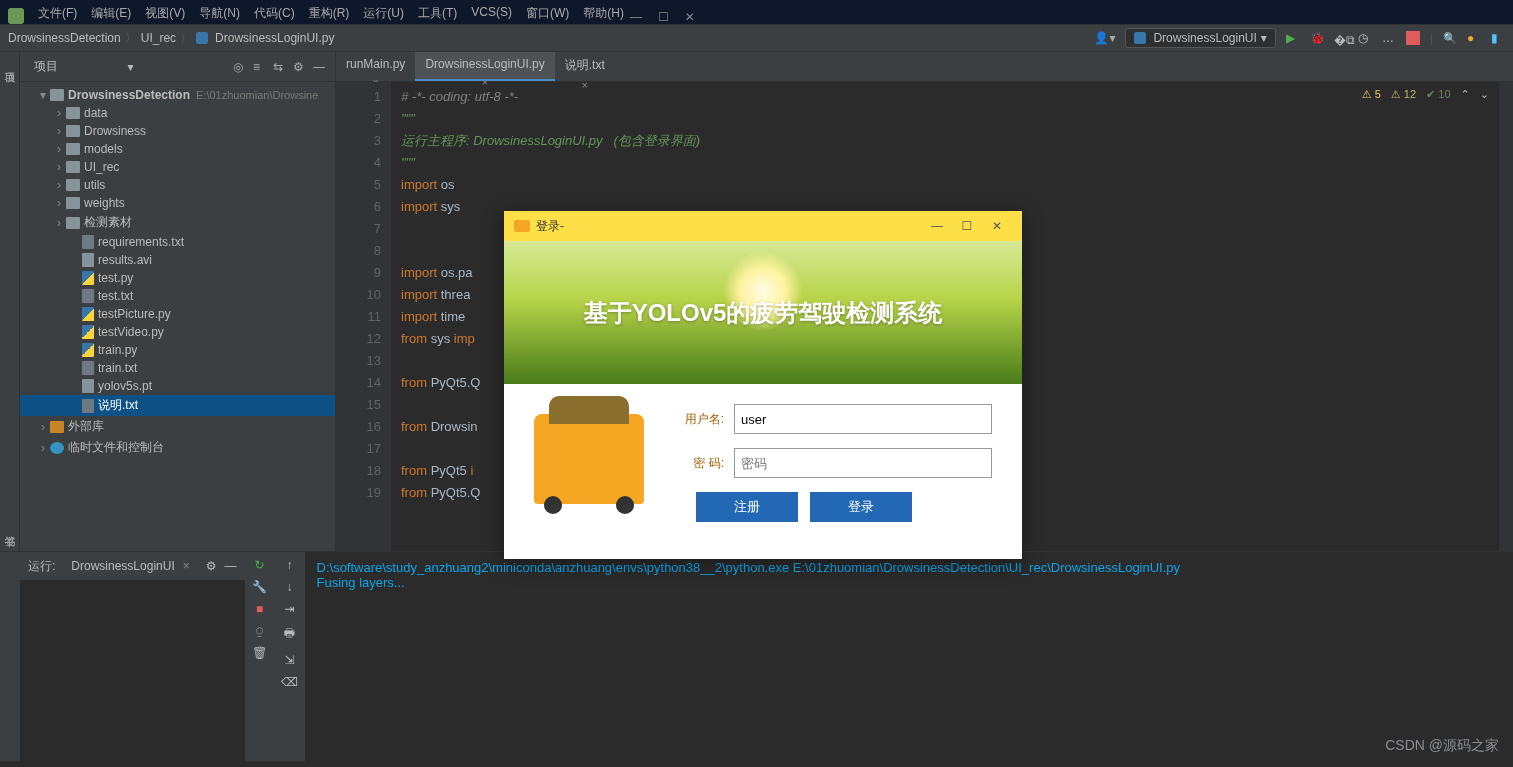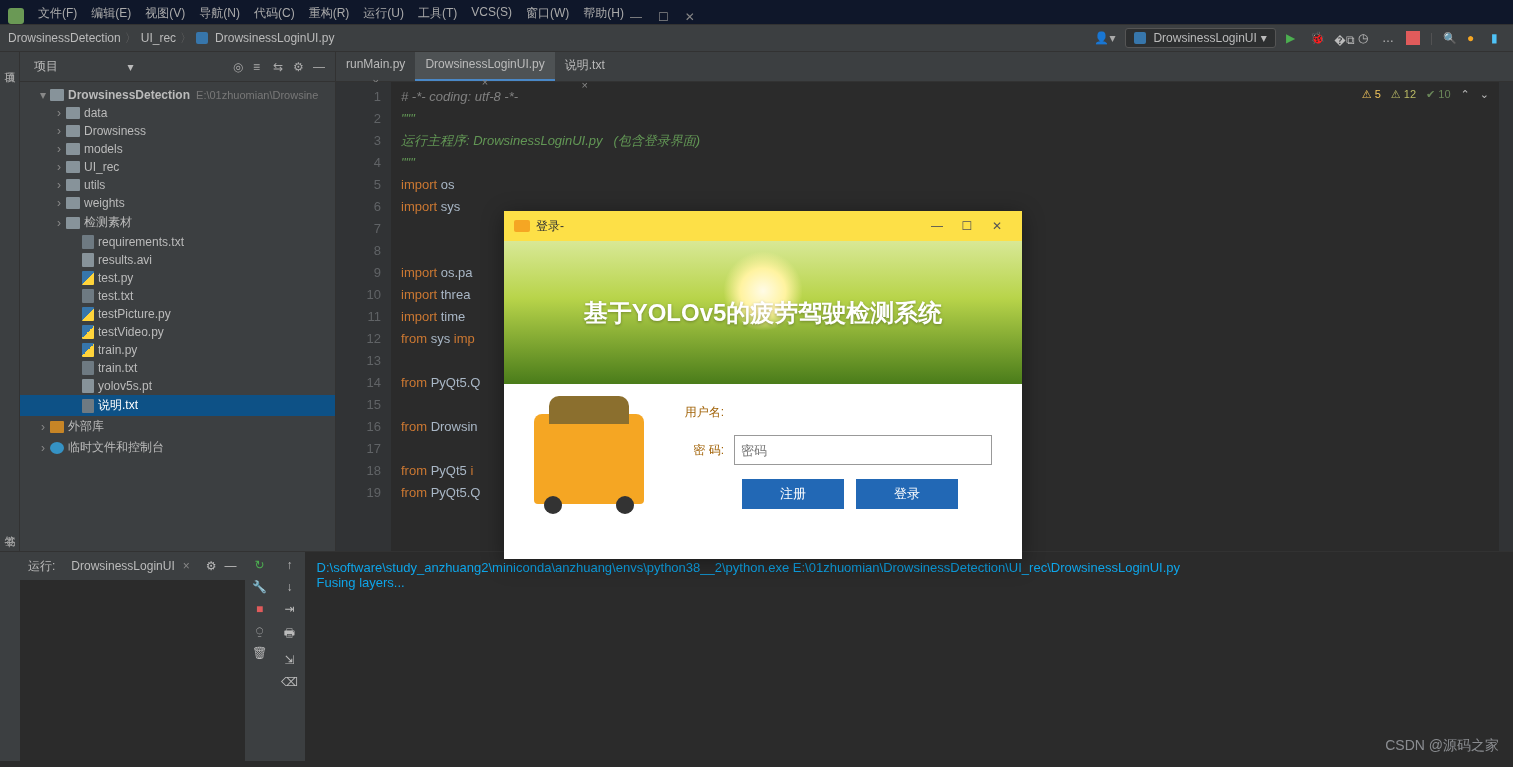--- a/index.html
+++ b/index.html
@@ -79,21 +79,21 @@
 .dialog-banner::before { content:""; position:absolute; top:10px; left:50%; transform:translateX(-50%); width:80px; height:80px; background: radial-gradient(circle,#fffbe6 0%, #fff3a0 40%, transparent 70%); }
 .dialog-banner h2 { color: #fff; font-size: 24px; font-weight: bold; position: relative; text-shadow: 0 1px 3px rgba(0,0,0,0.3); }
 .dialog-form { padding: 20px 30px; display: flex; gap: 20px; }
 .dialog-form .car-img { width: 110px; height: 90px; background: #f5a623; border-radius: 8px 8px 4px 4px; position: relative; margin-top: 10px; }
 .dialog-form .car-img::before { content:""; position:absolute; top:-18px; left:15px; width:80px; height:28px; background:#8b6f2e; border-radius: 10px 10px 0 0; }
 .dialog-form .car-img::after { content:""; position:absolute; bottom:-10px; left:10px; width:18px; height:18px; background:#333; border-radius:50%; box-shadow: 72px 0 0 #333; }
 .form-fields { flex: 1; }
 .field-row { display: flex; align-items: center; margin-bottom: 14px; }
 .field-row label { width: 60px; text-align: right; color: #a16207; margin-right: 10px; }
 .field-row input { flex: 1; height: 30px; border: 1px solid #999; padding: 0 6px; font-size: 13px; }
-.btn-row { display: flex; gap: 12px; margin-left: 78px; }
+.btn-row { display: flex; gap: 12px; margin-left: 32px; }
 .btn { width: 102px; height: 30px; background: #2268b5; color: #fff; border: none; cursor: pointer; font-size: 13px; }
 
 .watermark { position: absolute; bottom: 12px; right: 14px; color: #c9cdd4; font-size: 14px; opacity: 0.6; }
 .right-gutter-strip { width:14px; background:#313335; }
 .lib-icon { width:14px; height:12px; background:#c78526; margin-right:4px; border-radius:1px;}
 .scratch-icon { width:14px; height:12px; background:#3592c4; margin-right:4px; border-radius:50%;}
 .user-combo { display:flex; align-items:center; gap:4px; cursor:pointer; color:#aaa;}
 .gear-icon::before{content:"⚙";}
 .search-icon::before{content:"🔍"; font-size:11px;}
 .run-green{color:#4caf50;}
@@ -299,20 +299,21 @@
     <span class="win-btn">✕</span>
   </div>
   <div class="dialog-banner">
     <h2>基于YOLOv5的疲劳驾驶检测系统</h2>
   </div>
   <div class="dialog-form">
     <div class="car-img"></div>
     <div class="form-fields">
       <div class="field-row">
         <label>用户名:</label>
+        <input type="text" value="user" style="">
       </div>
       <div class="field-row">
         <label>密  码:</label>
         <input type="password" placeholder="密码" style="">
       </div>
       <div class="btn-row">
         <button class="btn">注册</button>
         <button class="btn">登录</button>
       </div>
     </div>

